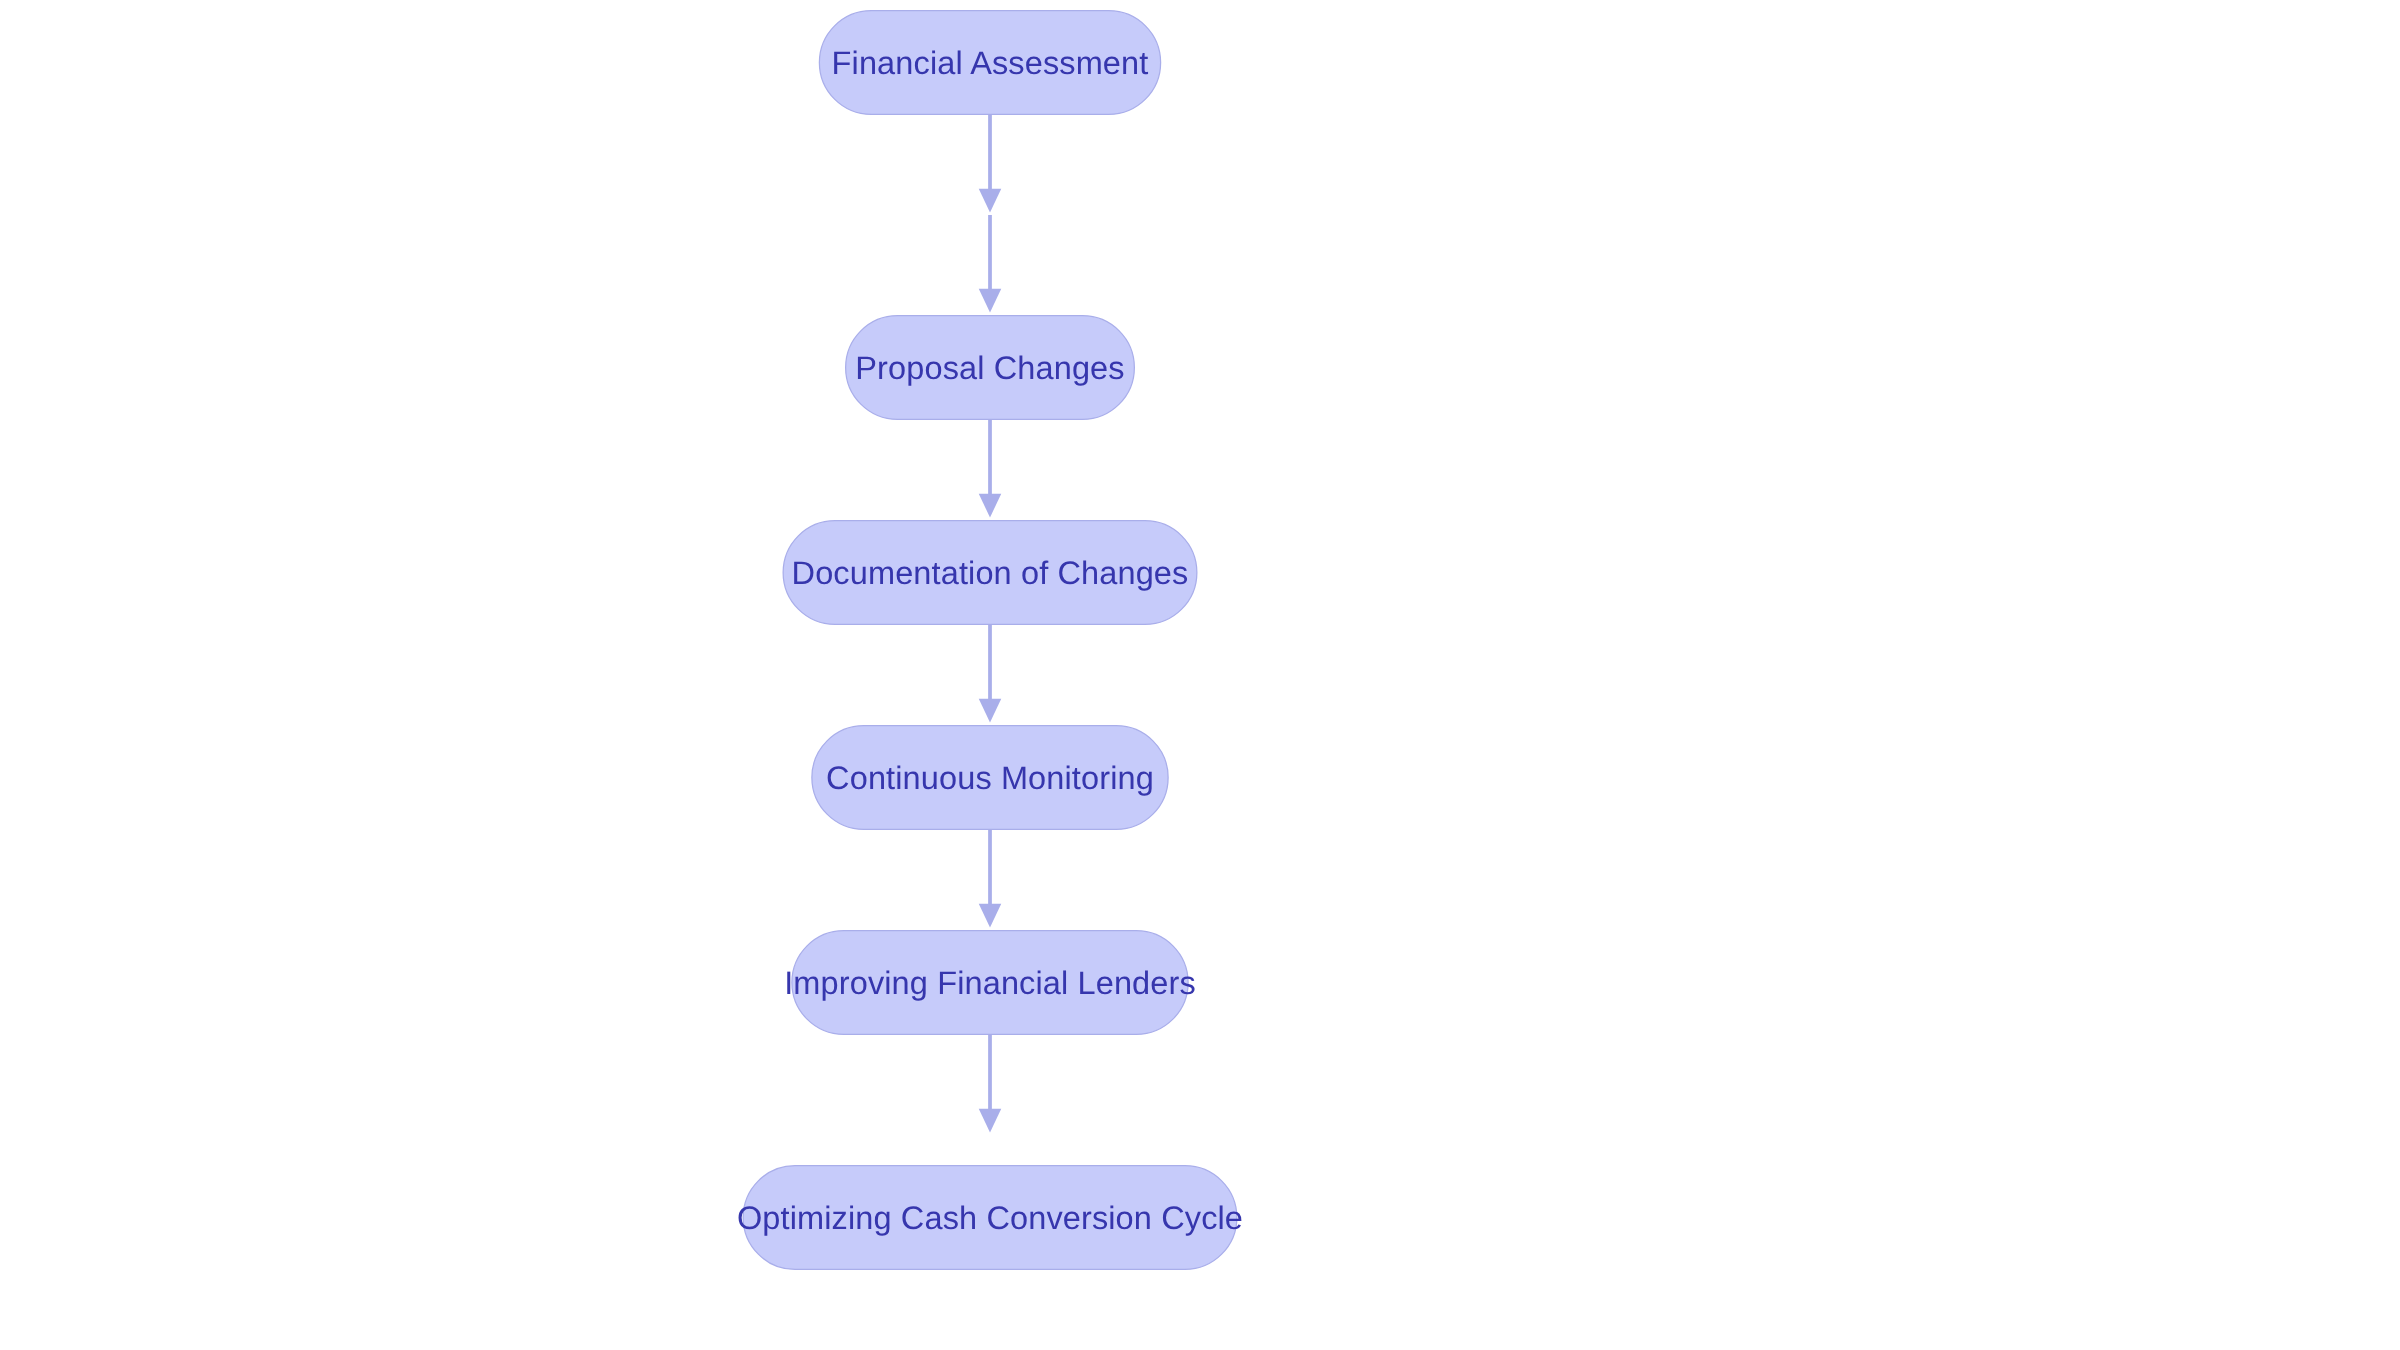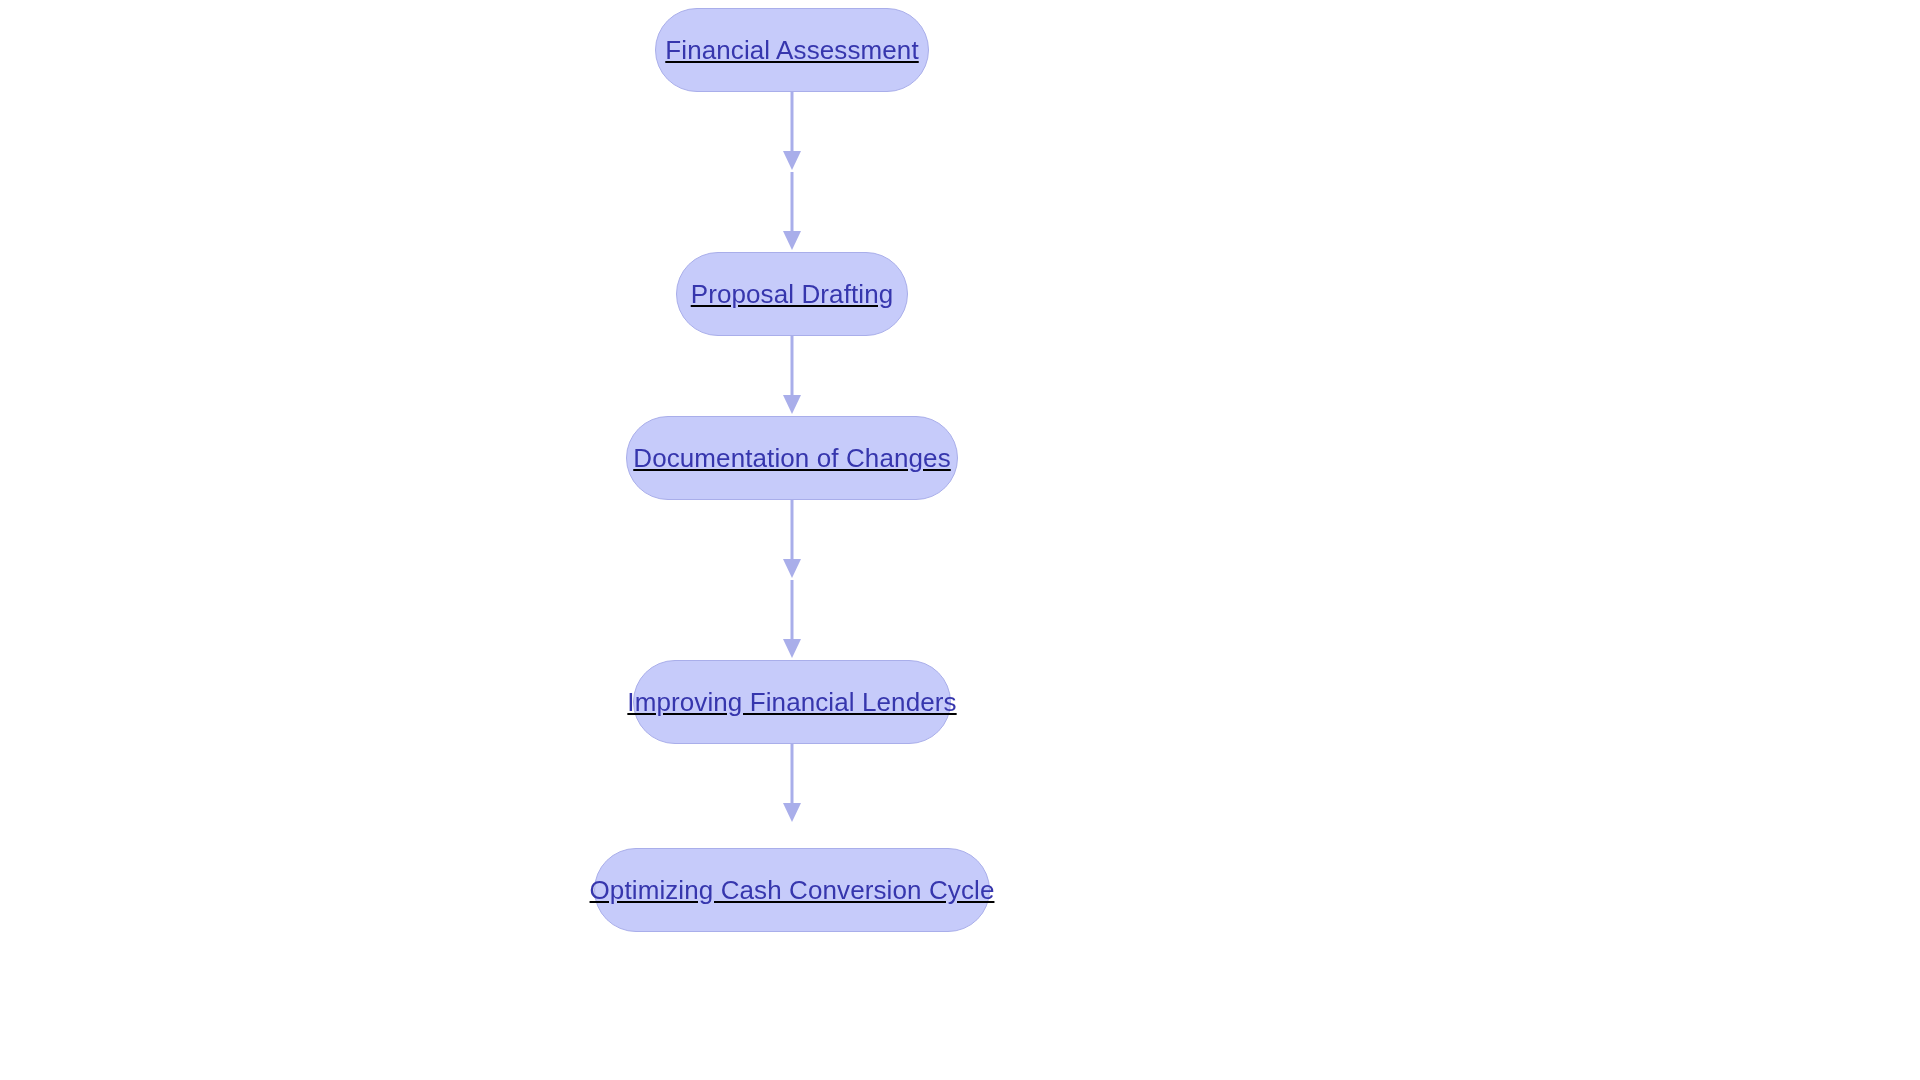--- a/index.html
+++ b/index.html
@@ -24,21 +24,20 @@
   .flow-column {
     position: absolute;
     left: 0;
     top: 0;
     width: 1584px;
     height: 1080px;
     display: flex;
     flex-direction: column;
     align-items: center;
     justify-content: flex-start;
-    text-decoration: underline;
   }
 
   .node {
     box-sizing: border-box;
     height: 84px;
     border-radius: 42px;
     background: #c6cbfa;
     border: 1.5px solid #a9aeea;
     display: flex;
     align-items: center;
@@ -91,37 +90,40 @@
       <polygon points="13,78 4,59 22,59" fill="#a9aeea"></polygon>
     </svg>
 
 
     <svg class="connector" viewBox="0 0 26 80" xmlns="http://www.w3.org/2000/svg">
       <line x1="13" y1="0" x2="13" y2="62" stroke="#a9aeea" stroke-width="3"></line>
       <polygon points="13,78 4,59 22,59" fill="#a9aeea"></polygon>
     </svg>
 
     <div class="node node-w-3">
-      <span class="node-label">Proposal Drafting</span>
+      <span class="node-label">Proposal Changes</span>
     </div>
 
     <svg class="connector" viewBox="0 0 26 80" xmlns="http://www.w3.org/2000/svg">
       <line x1="13" y1="0" x2="13" y2="62" stroke="#a9aeea" stroke-width="3"></line>
       <polygon points="13,78 4,59 22,59" fill="#a9aeea"></polygon>
     </svg>
 
     <div class="node node-w-4">
       <span class="node-label">Documentation of Changes</span>
     </div>
 
     <svg class="connector" viewBox="0 0 26 80" xmlns="http://www.w3.org/2000/svg">
       <line x1="13" y1="0" x2="13" y2="62" stroke="#a9aeea" stroke-width="3"></line>
       <polygon points="13,78 4,59 22,59" fill="#a9aeea"></polygon>
     </svg>
 
+    <div class="node node-w-5">
+      <span class="node-label">Continuous Monitoring</span>
+    </div>
 
     <svg class="connector" viewBox="0 0 26 80" xmlns="http://www.w3.org/2000/svg">
       <line x1="13" y1="0" x2="13" y2="62" stroke="#a9aeea" stroke-width="3"></line>
       <polygon points="13,78 4,59 22,59" fill="#a9aeea"></polygon>
     </svg>
 
     <div class="node node-w-6">
       <span class="node-label">Improving Financial Lenders</span>
     </div>
 

